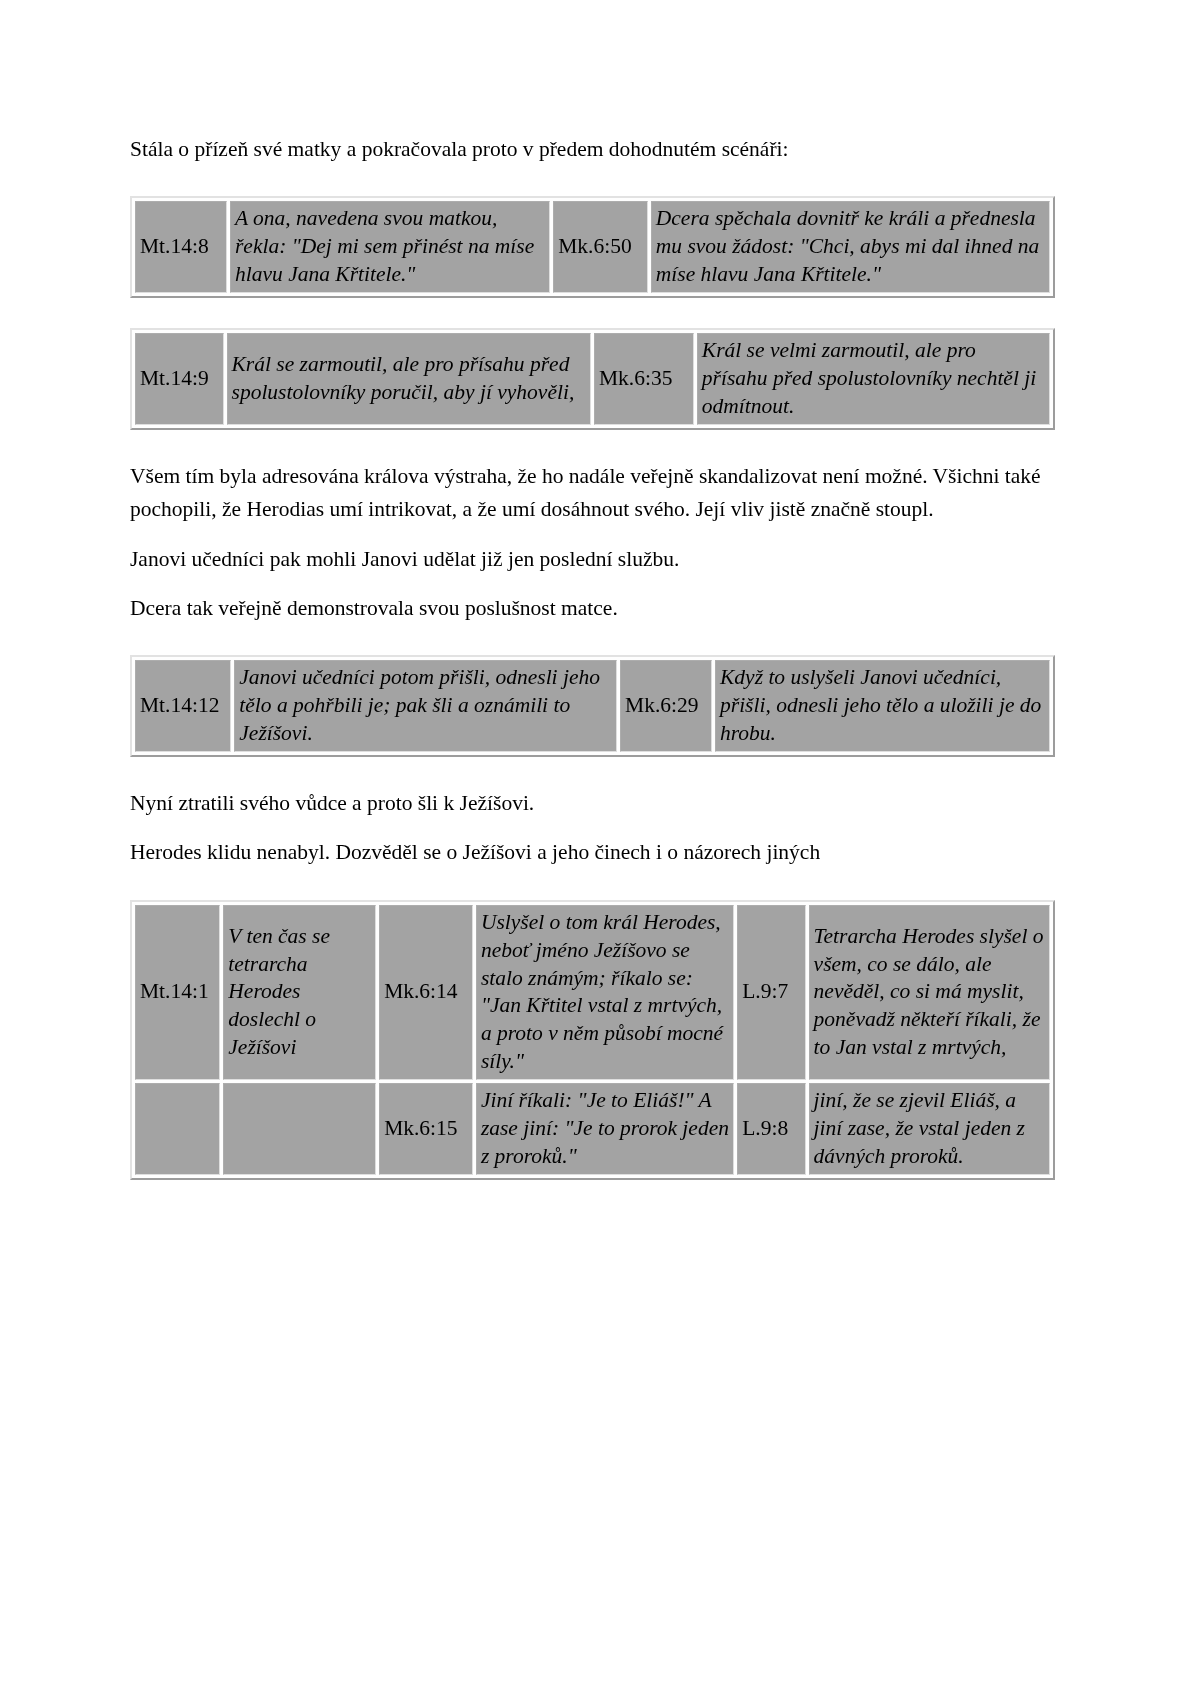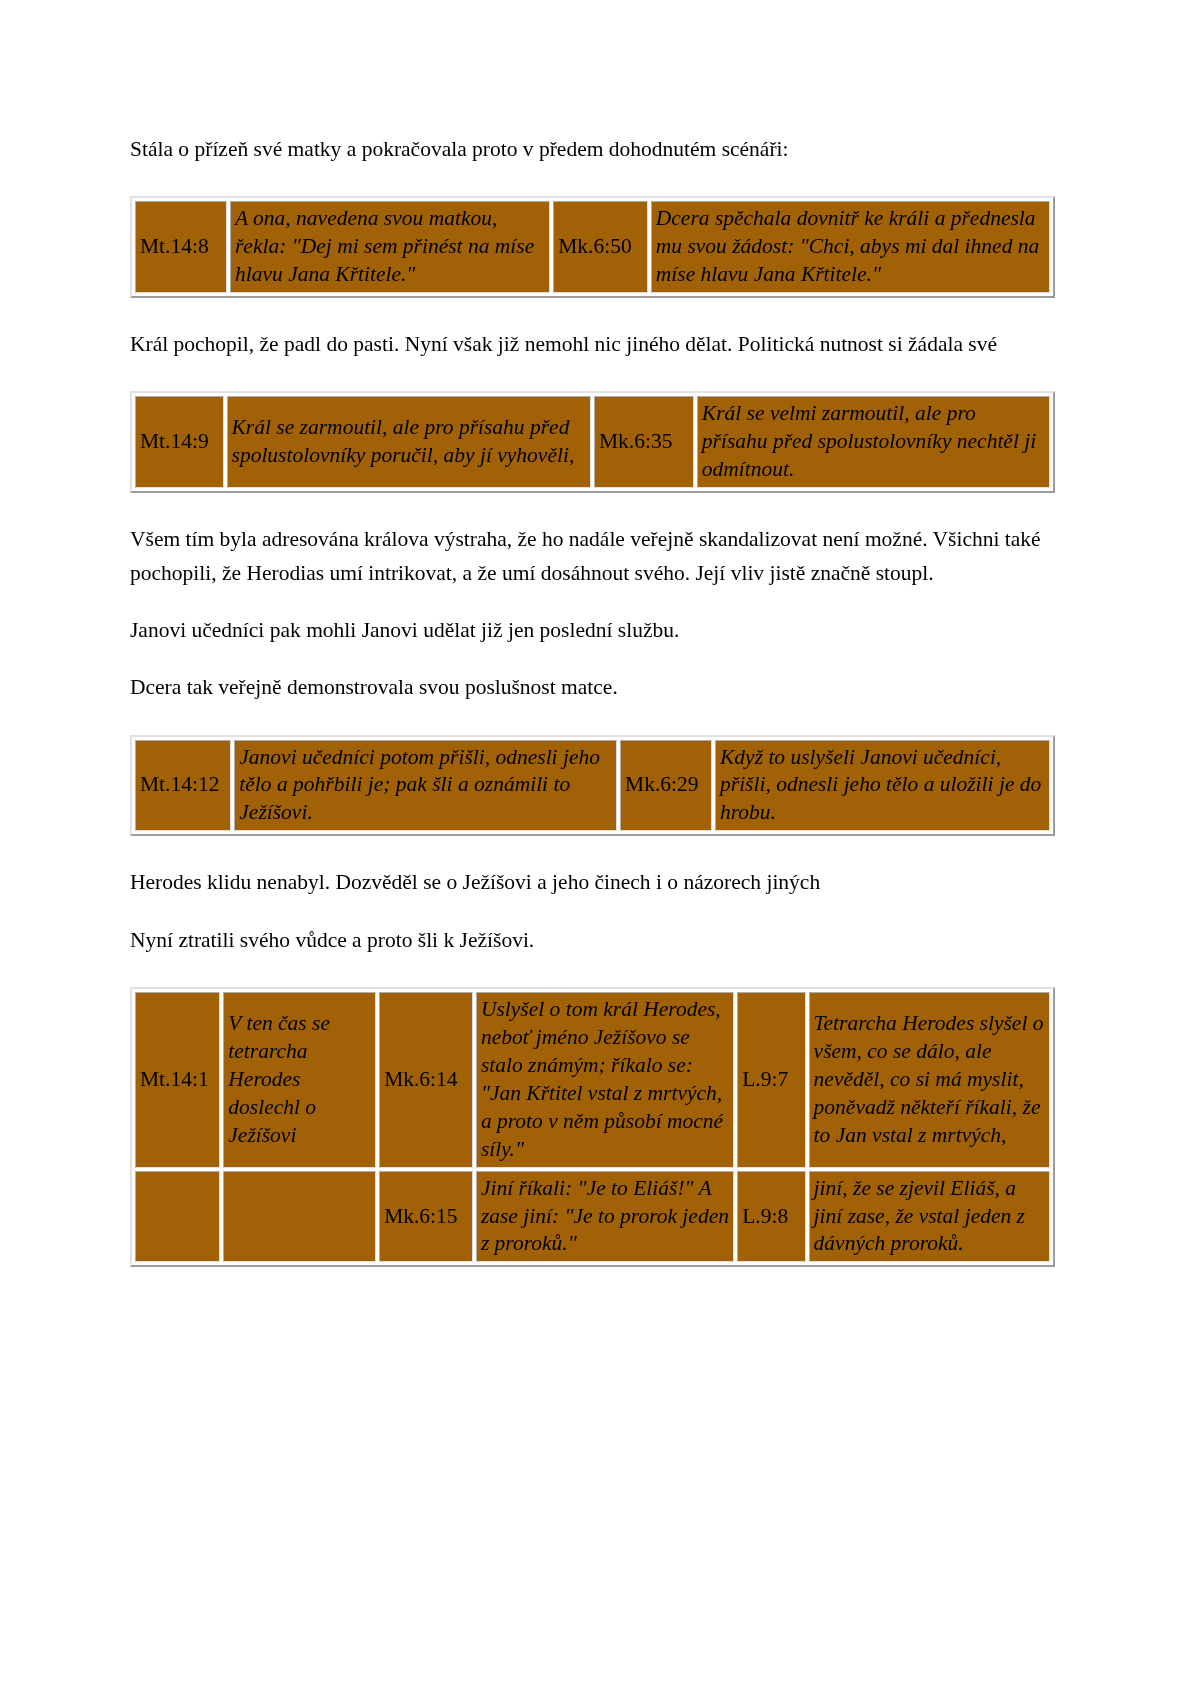--- a/index.html
+++ b/index.html
@@ -12,40 +12,40 @@
     width: 1190px;
     min-height: 1683px;
     font-family: "Liberation Serif", "DejaVu Serif", serif;
     font-size: 21.5px;
   }
   .page {
     padding: 133px 135px 60px 130px;
   }
   .page > :first-child { margin-top: 0; }
   p.para {
-    margin: 24px 0;
+    margin: 16px 0;
     line-height: 1.55;
   }
   table.vtable {
     width: 925px;
     table-layout: fixed;
     margin: 30px 0;
     border-collapse: separate;
     border-spacing: 3px;
     border: 2px solid;
     border-color: var(--table-border-light, #e2e2e2) var(--table-border-dark, #9c9c9c) var(--table-border-dark, #9c9c9c) var(--table-border-light, #e2e2e2);
     background: #fefefe;
   }
   table.vtable td {
     border: 1px solid;
     border-color: var(--cell-border-dark, #adadad) var(--cell-border-light, #dedede) var(--cell-border-light, #dedede) var(--cell-border-dark, #adadad);
     vertical-align: middle;
     line-height: 1.3;
     padding: 3px 4px;
-    background: #a16207;
+    background: #a3a3a3;
     overflow: hidden;
   }
   td.ref {
     font-style: normal;
     padding: 3px 2px 3px 4px;
   }
   td.verse {
     font-style: italic;
     padding: 3px 7px;
   }
@@ -68,21 +68,20 @@
     <tbody>
         <tr>
       <td class="ref c1">Mt.14:8</td>
       <td class="verse c2">A ona, navedena svou matkou, řekla: "Dej mi sem přinést na míse hlavu Jana Křtitele."</td>
       <td class="ref c3">Mk.6:50</td>
       <td class="verse c4">Dcera spěchala dovnitř ke králi a přednesla mu svou žádost: "Chci, abys mi dal ihned na míse hlavu Jana Křtitele."</td>
     </tr>
   </tbody>
     </table>
 
-  <p class="para">Král pochopil, že padl do pasti. Nyní však již nemohl nic jiného dělat. Politická nutnost si žádala své</p>
 
   <table class="vtable t2">
     <tbody>
         <tr>
       <td class="ref c1">Mt.14:9</td>
       <td class="verse c2">Král se zarmoutil, ale pro přísahu před spolustolovníky poručil, aby jí vyhověli,</td>
       <td class="ref c3">Mk.6:35</td>
       <td class="verse c4">Král se velmi zarmoutil, ale pro přísahu před spolustolovníky nechtěl ji odmítnout.</td>
     </tr>
   </tbody>
@@ -101,23 +100,23 @@
     <tbody>
         <tr>
       <td class="ref c1">Mt.14:12</td>
       <td class="verse c2">Janovi učedníci potom přišli, odnesli jeho tělo a pohřbili je; pak šli a oznámili to Ježíšovi.</td>
       <td class="ref c3">Mk.6:29</td>
       <td class="verse c4">Když to uslyšeli Janovi učedníci, přišli, odnesli jeho tělo a uložili je do hrobu.</td>
     </tr>
   </tbody>
     </table>
 
+  <p class="para">Nyní ztratili svého vůdce a proto šli k Ježíšovi.</p>
+
   <p class="para">Herodes klidu nenabyl. Dozvěděl se o Ježíšovi a jeho činech i o názorech jiných</p>
-
-  <p class="para">Nyní ztratili svého vůdce a proto šli k Ježíšovi.</p>
 
   <table class="vtable t6">
     <tbody>
         <tr>
       <td class="ref c1">Mt.14:1</td>
       <td class="verse c2">V ten čas se tetrarcha Herodes doslechl o Ježíšovi</td>
       <td class="ref c3">Mk.6:14</td>
       <td class="verse c4">Uslyšel o tom král Herodes, neboť jméno Ježíšovo se stalo známým; říkalo se: "Jan Křtitel vstal z mrtvých, a proto v něm působí mocné síly."</td>
       <td class="ref c5">L.9:7</td>
       <td class="verse c6">Tetrarcha Herodes slyšel o všem, co se dálo, ale nevěděl, co si má myslit, poněvadž někteří říkali, že to Jan vstal z mrtvých,</td>

